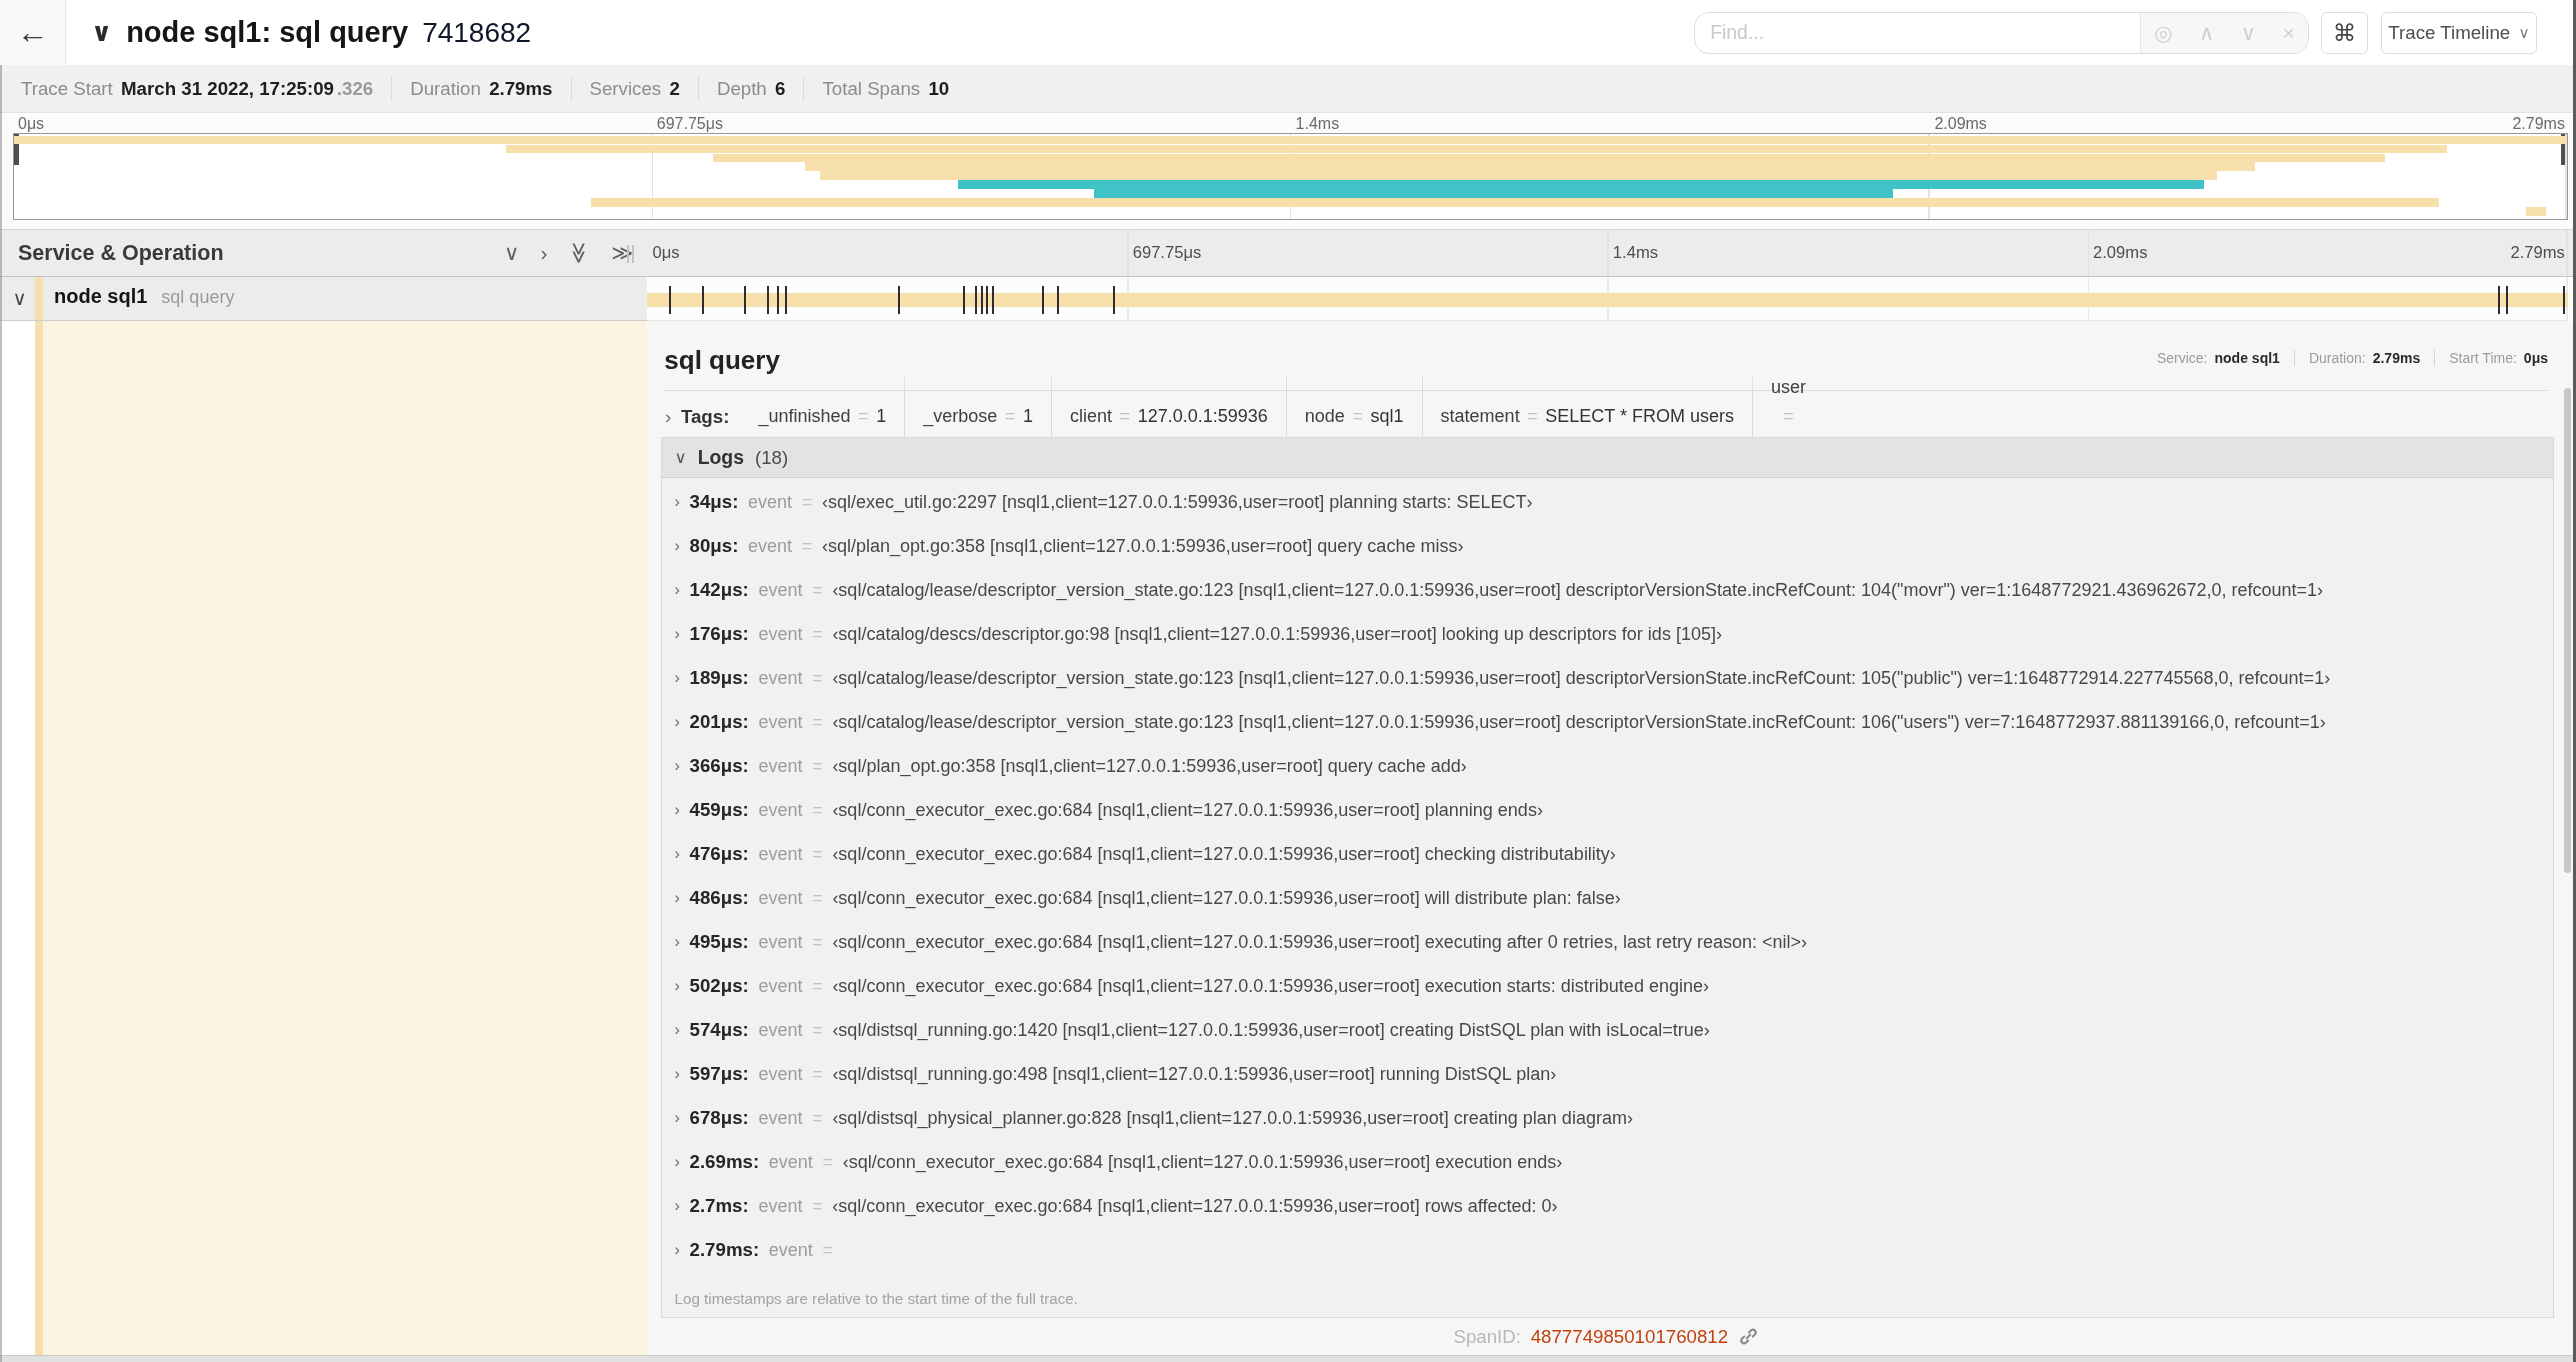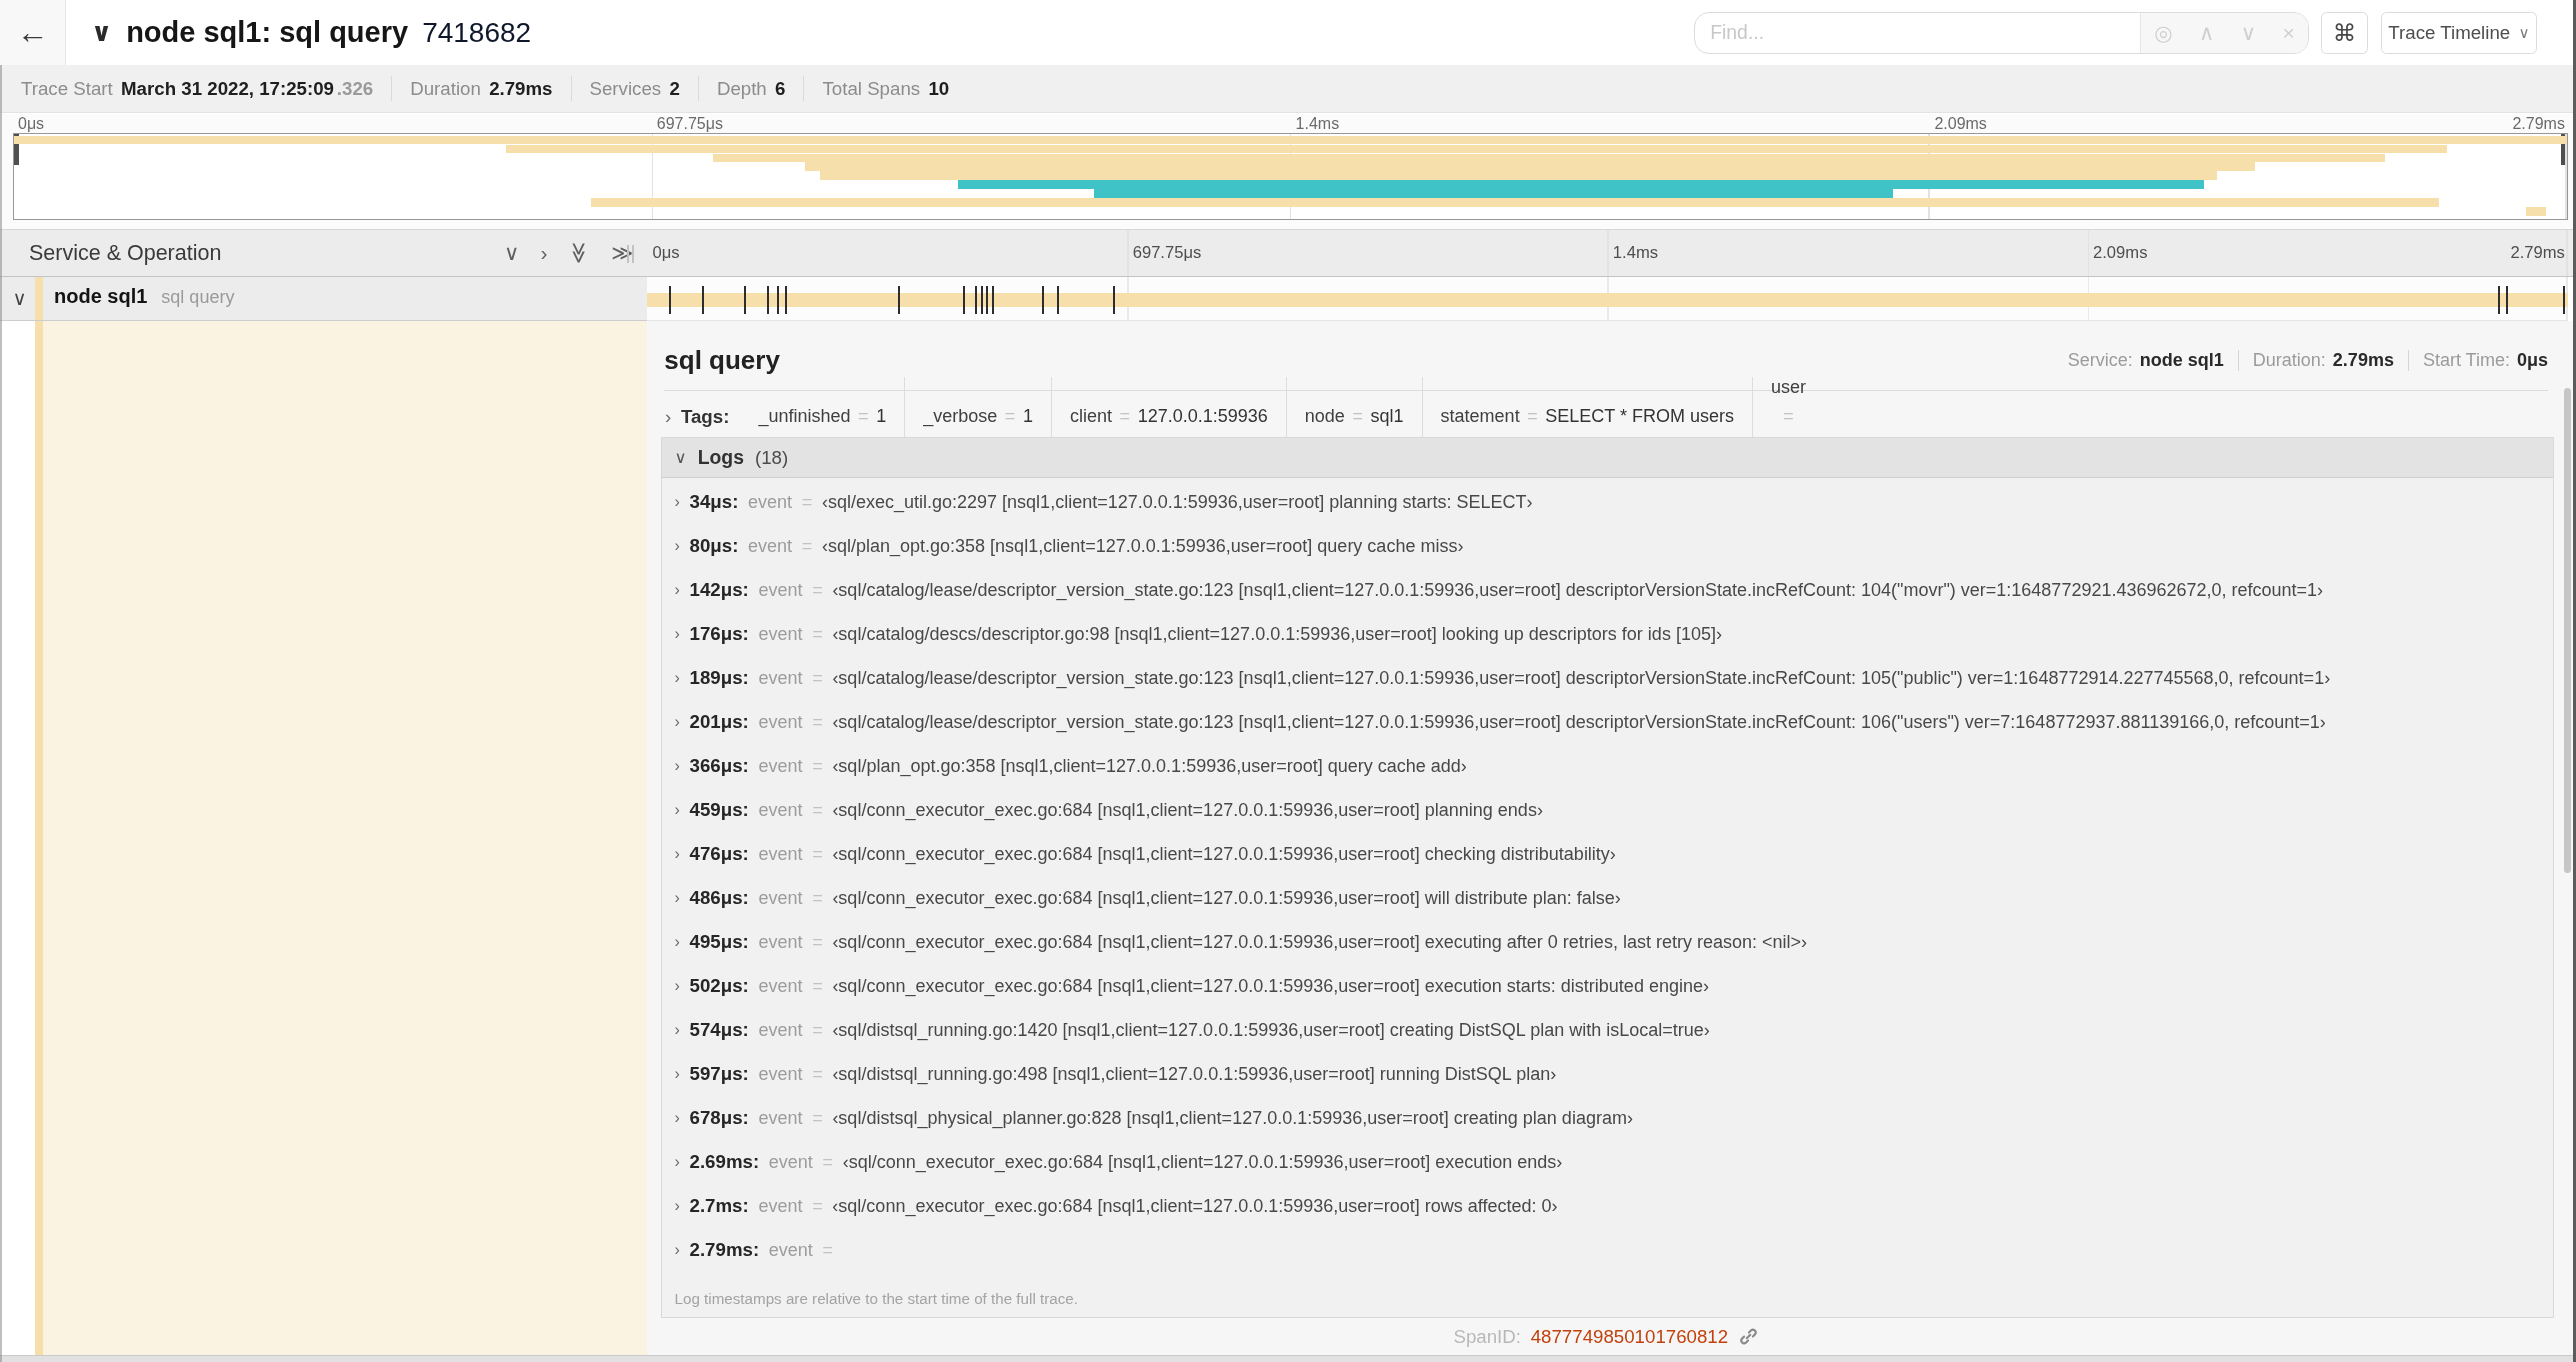--- a/index.html
+++ b/index.html
@@ -45,21 +45,21 @@
   .mini-canvas{position:absolute;left:12.5px;right:8.3px;top:19.4px;height:87px;background:#fff;
     border:1.4px solid #979797;cursor:crosshair;}
   .gridline{position:absolute;top:0;bottom:0;width:1.4px;background:#e2e2e2;}
   .mini-span{position:absolute;height:8.3px;}
   .mini-handle{position:absolute;top:0;width:5.5px;height:30.5px;background:#4f4f4f;cursor:ew-resize;}
 
   
   .so-header{position:absolute;left:0;top:229px;right:0;height:48px;background:#ececec;
     border-top:1.4px solid #d6d6d6;border-bottom:1.4px solid #c4c4c4;}
   .so-label{position:absolute;left:18px;top:0;height:100%;display:flex;align-items:center;
-    font-size:21.5px;font-weight:400;color:#3a3a3a;margin-left:11px;}
+    font-size:21.5px;font-weight:700;color:#3a3a3a;}
   .so-icons{position:absolute;left:504px;top:0;height:100%;display:flex;align-items:center;gap:21px;
     color:#5f5f5f;font-size:21px;}
   .so-icons span{cursor:pointer;}
   .rot90{display:inline-block;transform:rotate(90deg);}
   .col-resizer{position:absolute;left:627px;top:15.2px;width:9.7px;height:18px;display:flex;gap:2.8px;cursor:col-resize;}
   .col-resizer i{width:2.1px;height:100%;background:#c2c2c2;}
   .tl-region{position:absolute;left:647px;right:8.3px;top:0;bottom:0;}
   .tl-region .tick-label{top:12.5px;font-size:16.6px;color:#4e4e4e;}
 
   
@@ -78,21 +78,21 @@
 
   
   .detail{position:absolute;left:0;top:321px;right:0;bottom:8.3px;}
   .d-white{position:absolute;left:0;top:0;width:35px;height:100%;background:#fff;}
   .d-stripe{position:absolute;left:35px;top:0;width:8.3px;height:100%;}
   .d-cream{position:absolute;left:43px;top:0;width:605px;height:100%;}
   .d-panel{position:absolute;left:647px;right:0;top:0;height:100%;background:#f6f6f6;}
 
   .p-titlerow{position:absolute;left:17.3px;right:28px;top:18px;height:48px;}
   .p-title{position:absolute;left:0;top:5.5px;font-size:26px;font-weight:700;color:#222;margin:0;}
-  .p-meta{position:absolute;right:0;top:11px;display:flex;font-size:18px;}
+  .p-meta{position:absolute;right:0;top:11px;display:flex;font-size:14px;}
   .meta-item{display:flex;gap:7px;padding:0 14px;border-left:1.4px solid #d5d5d5;}
   .meta-item:first-child{border-left:none;}
   .meta-item:last-child{padding-right:0;}
   .meta-item .lbl{color:#9b9b9b;}
   .meta-item .val{color:#2a2a2a;font-weight:700;}
   .p-divider{position:absolute;left:17.3px;right:28px;top:69px;height:1.4px;background:#dcdcdc;}
 
   .p-tags{position:absolute;left:11px;right:28px;top:79px;height:33px;display:flex;align-items:center;cursor:pointer;}
   .tag-chevron{font-size:18.7px;color:#6a6a6a;margin:0 9.7px 0 7px;}
   .tags-label{font-size:18.7px;font-weight:700;color:#333;margin-right:11px;}

